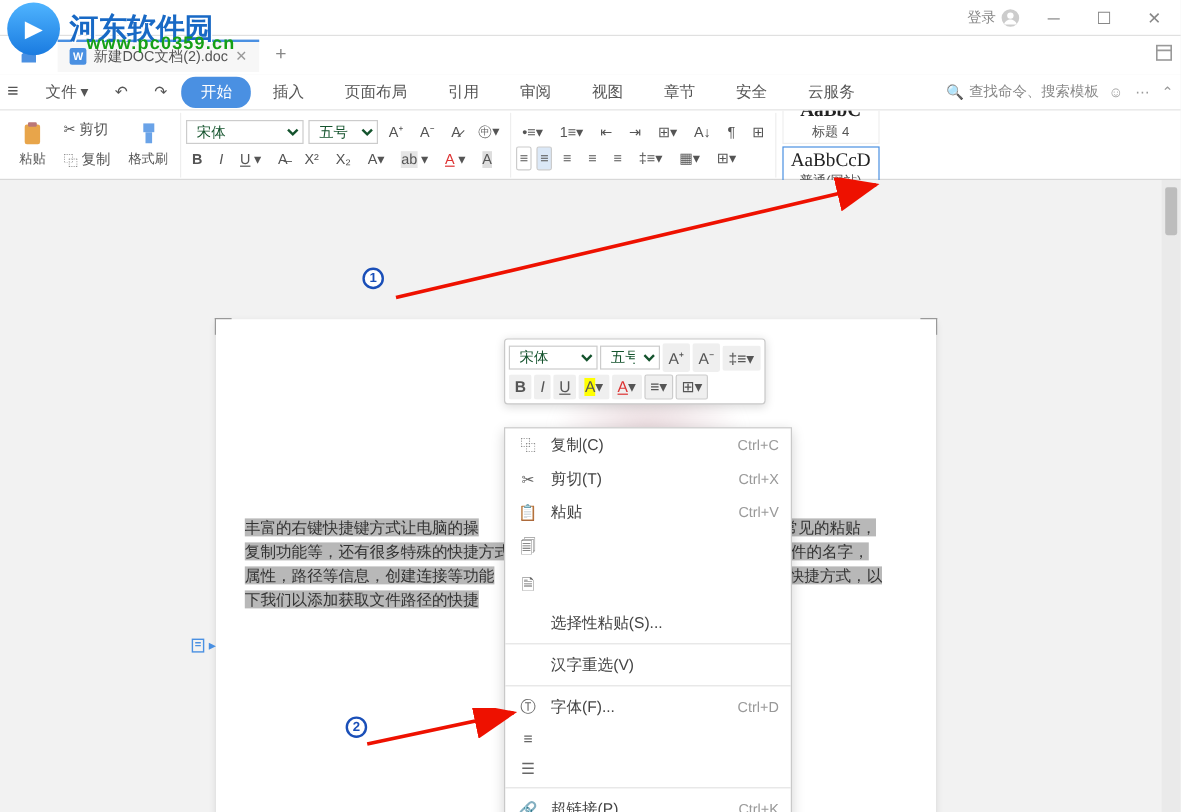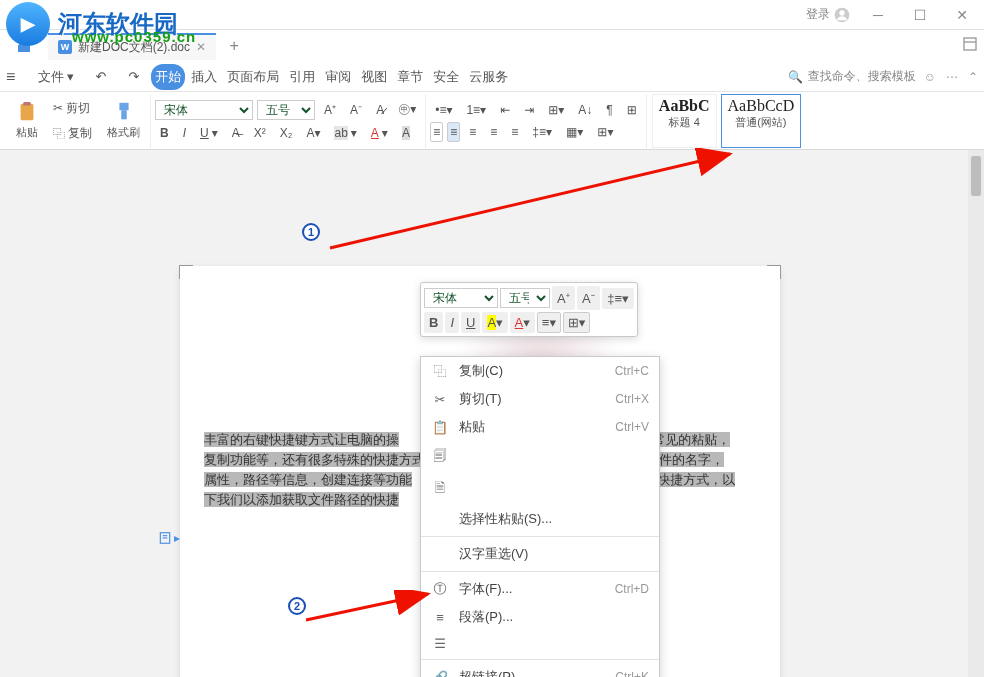--- a/index.html
+++ b/index.html
@@ -14,21 +14,21 @@
 .tab { display: flex; align-items: center; gap: 6px; padding: 4px 10px; font-size: 12px; color: #555; }
 .tab.active { background: #f7f7f7; border-top: 2px solid #4a90e2; }
 .tab .close { color: #999; font-size: 12px; }
 .tab .doc-icon { width: 14px; height: 14px; background: #4a90e2; border-radius: 2px; display: flex; align-items: center; justify-content: center; color: #fff; font-size: 9px; font-weight: bold; }
 .plus-tab { width: 24px; text-align: center; color: #888; font-size: 16px; }
 
 .menubar { height: 30px; background: #fff; display: flex; align-items: center; padding: 0 6px; border-bottom: 1px solid #e5e5e5; position: relative; }
 .menu-left { display: flex; align-items: center; gap: 2px; }
 .hamburger { width: 20px; color: #555; }
 .file-menu { font-size: 13px; color: #555; padding: 4px 10px; display: flex; align-items: center; gap: 3px; }
-.tab-item { font-size: 13px; color: #555; padding: 4px 4px; }
+.tab-item { font-size: 13px; color: #555; padding: 4px 16px; }
 .tab-item.active { background: #4a90e2; color: #fff; border-radius: 12px; }
 .menu-right { margin-left: auto; display: flex; align-items: center; gap: 8px; font-size: 12px; color: #888; }
 .search-hint { display: flex; align-items: center; gap: 4px; }
 .menu-icons { display: flex; gap: 10px; color: #999; }
 
 .ribbon { background: #fff; height: 58px; display: flex; align-items: center; padding: 2px 6px; border-bottom: 1px solid #d8d8d8; }
 .ribbon-group { display: flex; flex-direction: column; gap: 2px; padding: 0 4px; border-right: 1px solid #eee; height: 54px; justify-content: center; }
 .rg-row { display: flex; align-items: center; gap: 4px; }
 .rbtn { border: 1px solid transparent; background: none; padding: 2px 4px; font-size: 12px; color: #555; display: flex; align-items: center; gap: 3px; border-radius: 2px; }
 .big-btn { display: flex; flex-direction: column; align-items: center; font-size: 11px; color: #555; padding: 2px 6px; gap: 2px; }
@@ -222,21 +222,21 @@
       <button class="rbtn align-btn" style="background:#dbe8f7">≡</button>
       <button class="rbtn">≡</button>
       <button class="rbtn">≡</button>
       <button class="rbtn">≡</button>
       <button class="rbtn">‡≡▾</button>
       <button class="rbtn">▦▾</button>
       <button class="rbtn">⊞▾</button>
     </div>
   </div>
 
-  <div class="ribbon-group" style="border-right:none;flex-direction:row">
+  <div class="ribbon-group" style="border-right:none;flex-direction:column">
     <div class="style-item">
       <span class="style-preview" style="font-weight:bold">AaBbC</span>
       <span>标题 4</span>
     </div>
     <div class="style-item sel">
       <span class="style-preview">AaBbCcD</span>
       <span>普通(网站)</span>
     </div>
   </div>
 </div>
@@ -323,21 +323,20 @@
       <span class="cm-label">汉字重选(V)</span>
     </div>
   <div class="cm-sep"></div>
   <div class="cm-item">
       <span class="cm-left">Ⓣ</span>
       <span class="cm-label">字体(F)...</span>
       <span class="cm-short">Ctrl+D</span>
     </div>
   <div class="cm-item">
       <span class="cm-left">≡</span>
-      <span class="cm-label">段落(P)...</span>
     </div>
   <div class="cm-item">
       <span class="cm-left">☰</span>
     </div>
   <div class="cm-sep"></div>
   <div class="cm-item">
       <span class="cm-left">🔗</span>
       <span class="cm-label">超链接(P)...</span>
       <span class="cm-short">Ctrl+K</span>
     </div>

